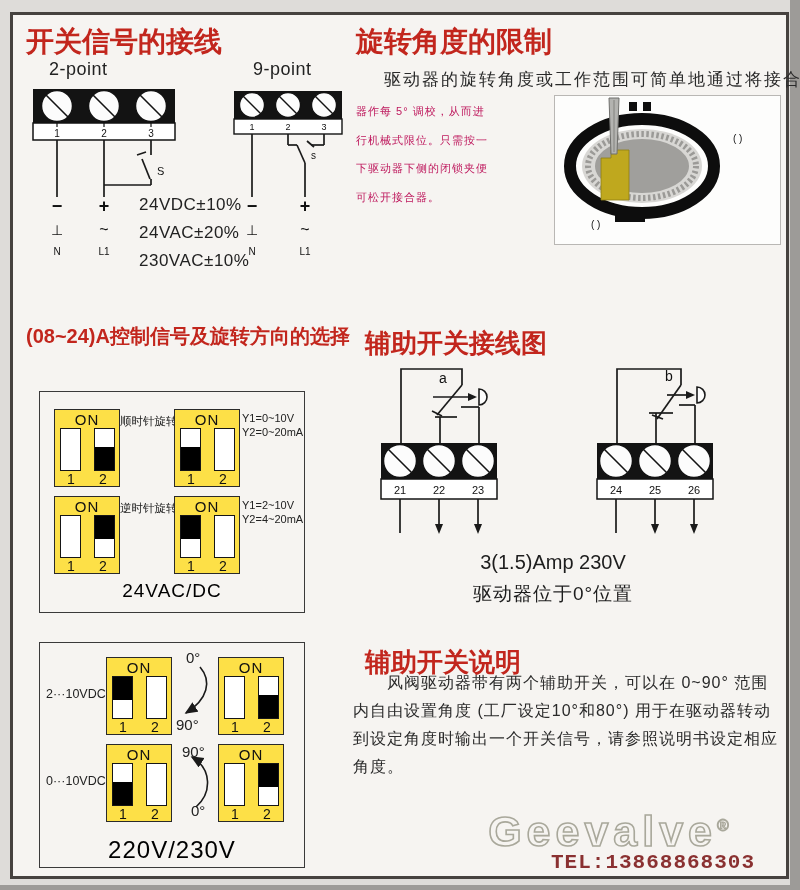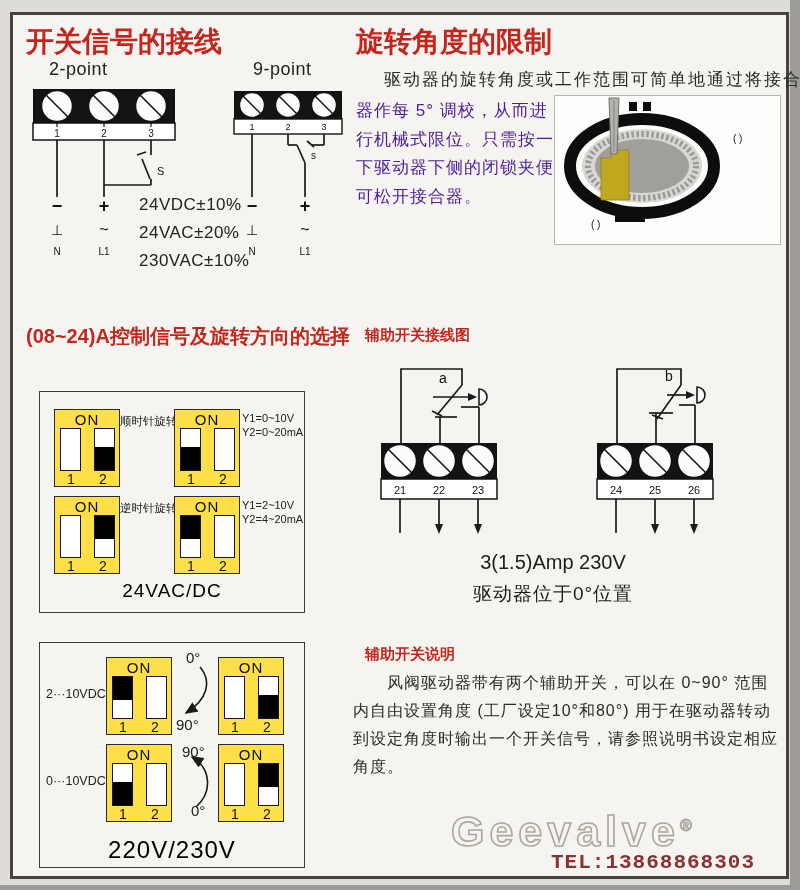--- a/index.html
+++ b/index.html
@@ -10,43 +10,43 @@
     color:#1b1b1b;
   }
   .edge-right{position:absolute;right:0;top:0;width:10px;height:100%;background:#9d9b98}
   .edge-bottom{position:absolute;bottom:0;left:0;width:100%;height:5px;background:#9d9b98}
   .page{
     position:absolute;left:10px;top:12px;width:773px;height:861px;
     background:#f6f4f1;border:3px solid #46423f;
   }
   .abs{position:absolute}
   .red-h{position:absolute;color:#c2261d;font-weight:bold;white-space:nowrap}
-  .h22{font-size:28px}.h20{font-size:20px}.h19{font-size:15px}
+  .h22{font-size:28px}.h20{font-size:20px}.h19{font-size:26px}
   .diag-title{position:absolute;font-size:18px;color:#222;letter-spacing:.5px}
   .ratings{position:absolute;font-size:17px;line-height:28px;color:#222;letter-spacing:.5px;white-space:nowrap}
-  .para{position:absolute;font-size:17px;line-height:28.5px;color:#4c1d95;letter-spacing:1px;white-space:nowrap}
+  .para{position:absolute;font-size:11px;line-height:28.5px;color:#be185d;letter-spacing:1px;white-space:nowrap}
   .para-intro{position:absolute;font-size:17px;color:#2a2a2a;letter-spacing:2px;white-space:nowrap}
   .notes{position:absolute;font-size:16px;line-height:28px;color:#2a2a2a;letter-spacing:1px;white-space:nowrap}
   .notes .l0{text-indent:34px}
   .frame-box{position:absolute;border:1.5px solid #3a3a3a;background:transparent}
   .dip{position:absolute;width:64px;height:76px;border:1.6px solid #2a2a2a;background:#fde047}
   .dip-on{position:absolute;top:1px;left:0;width:100%;text-align:center;font-size:15px;color:#111;letter-spacing:1px}
   .dip-slots{position:absolute;left:0;top:18px;width:100%;display:flex;justify-content:center;gap:13px}
   .sw{width:19px;height:41px;border:1.7px solid #161616;background:#fff;position:relative}
   .sw[data-state="top"]::after{content:"";position:absolute;left:0;top:0;width:100%;height:55%;background:#000}
   .sw[data-state="bottom"]::after{content:"";position:absolute;left:0;bottom:0;width:100%;height:55%;background:#000}
   .dip-nums{position:absolute;bottom:-1px;left:0;width:100%;display:flex;justify-content:center;gap:13px;font-size:14px;color:#111}
   .dip-nums span{display:inline-block;width:19px;text-align:center}
   .dip-caption{position:absolute;font-size:11.5px;color:#222;white-space:nowrap}
   .ylab{position:absolute;font-size:11px;line-height:14px;color:#222;white-space:nowrap}
   .deg{position:absolute;font-size:15px;color:#222;white-space:nowrap}
   .box-footer{position:absolute;left:0;width:100%;text-align:center;color:#000000;letter-spacing:1px}
   .cap-center{position:absolute;text-align:center;color:#1d1d1d;white-space:nowrap}
   .photo{position:absolute;background:#fdfdfc;border:1px solid #b9b7b4}
-  .brand{position:absolute;font-size:43px;font-weight:bold;letter-spacing:5px;
+  .brand{position:absolute;text-align:center;font-size:43px;font-weight:bold;letter-spacing:5px;
          color:transparent;-webkit-text-stroke:1.6px #a9a89b;white-space:nowrap}
   .brand sup{font-size:16px;-webkit-text-stroke:1px #a9a89b}
   .tel{position:absolute;text-align:center;font-family:Liberation Mono, monospace;
        font-weight:bold;font-size:21px;color:#7f1d1d;opacity:.9;letter-spacing:1px;white-space:nowrap}
   svg text{font-family:"Liberation Sans","DejaVu Sans",sans-serif;fill:#111}
 </style>
 </head>
 <body>
 
 <div class="edge-right"></div>

